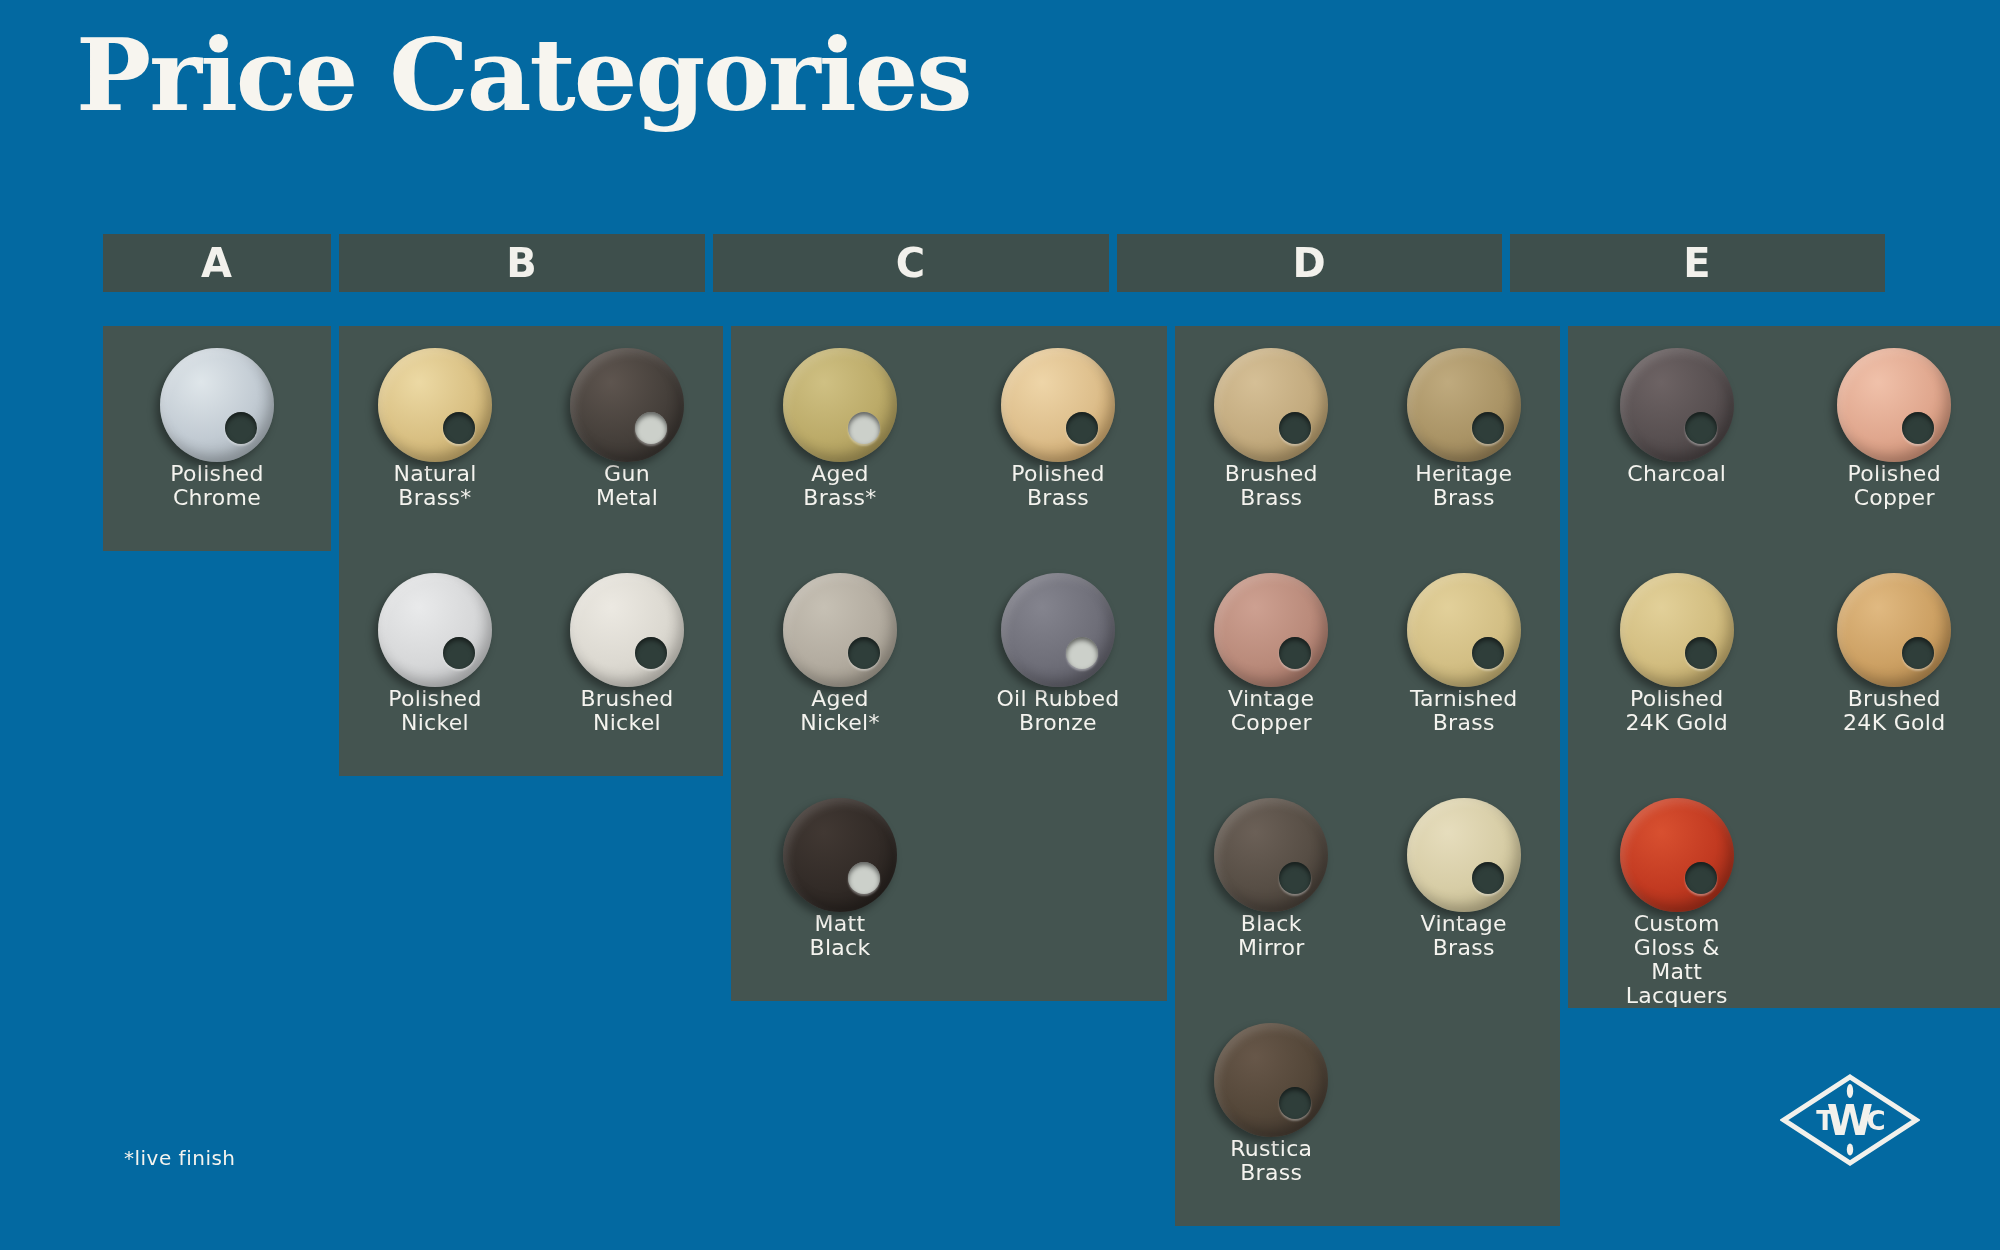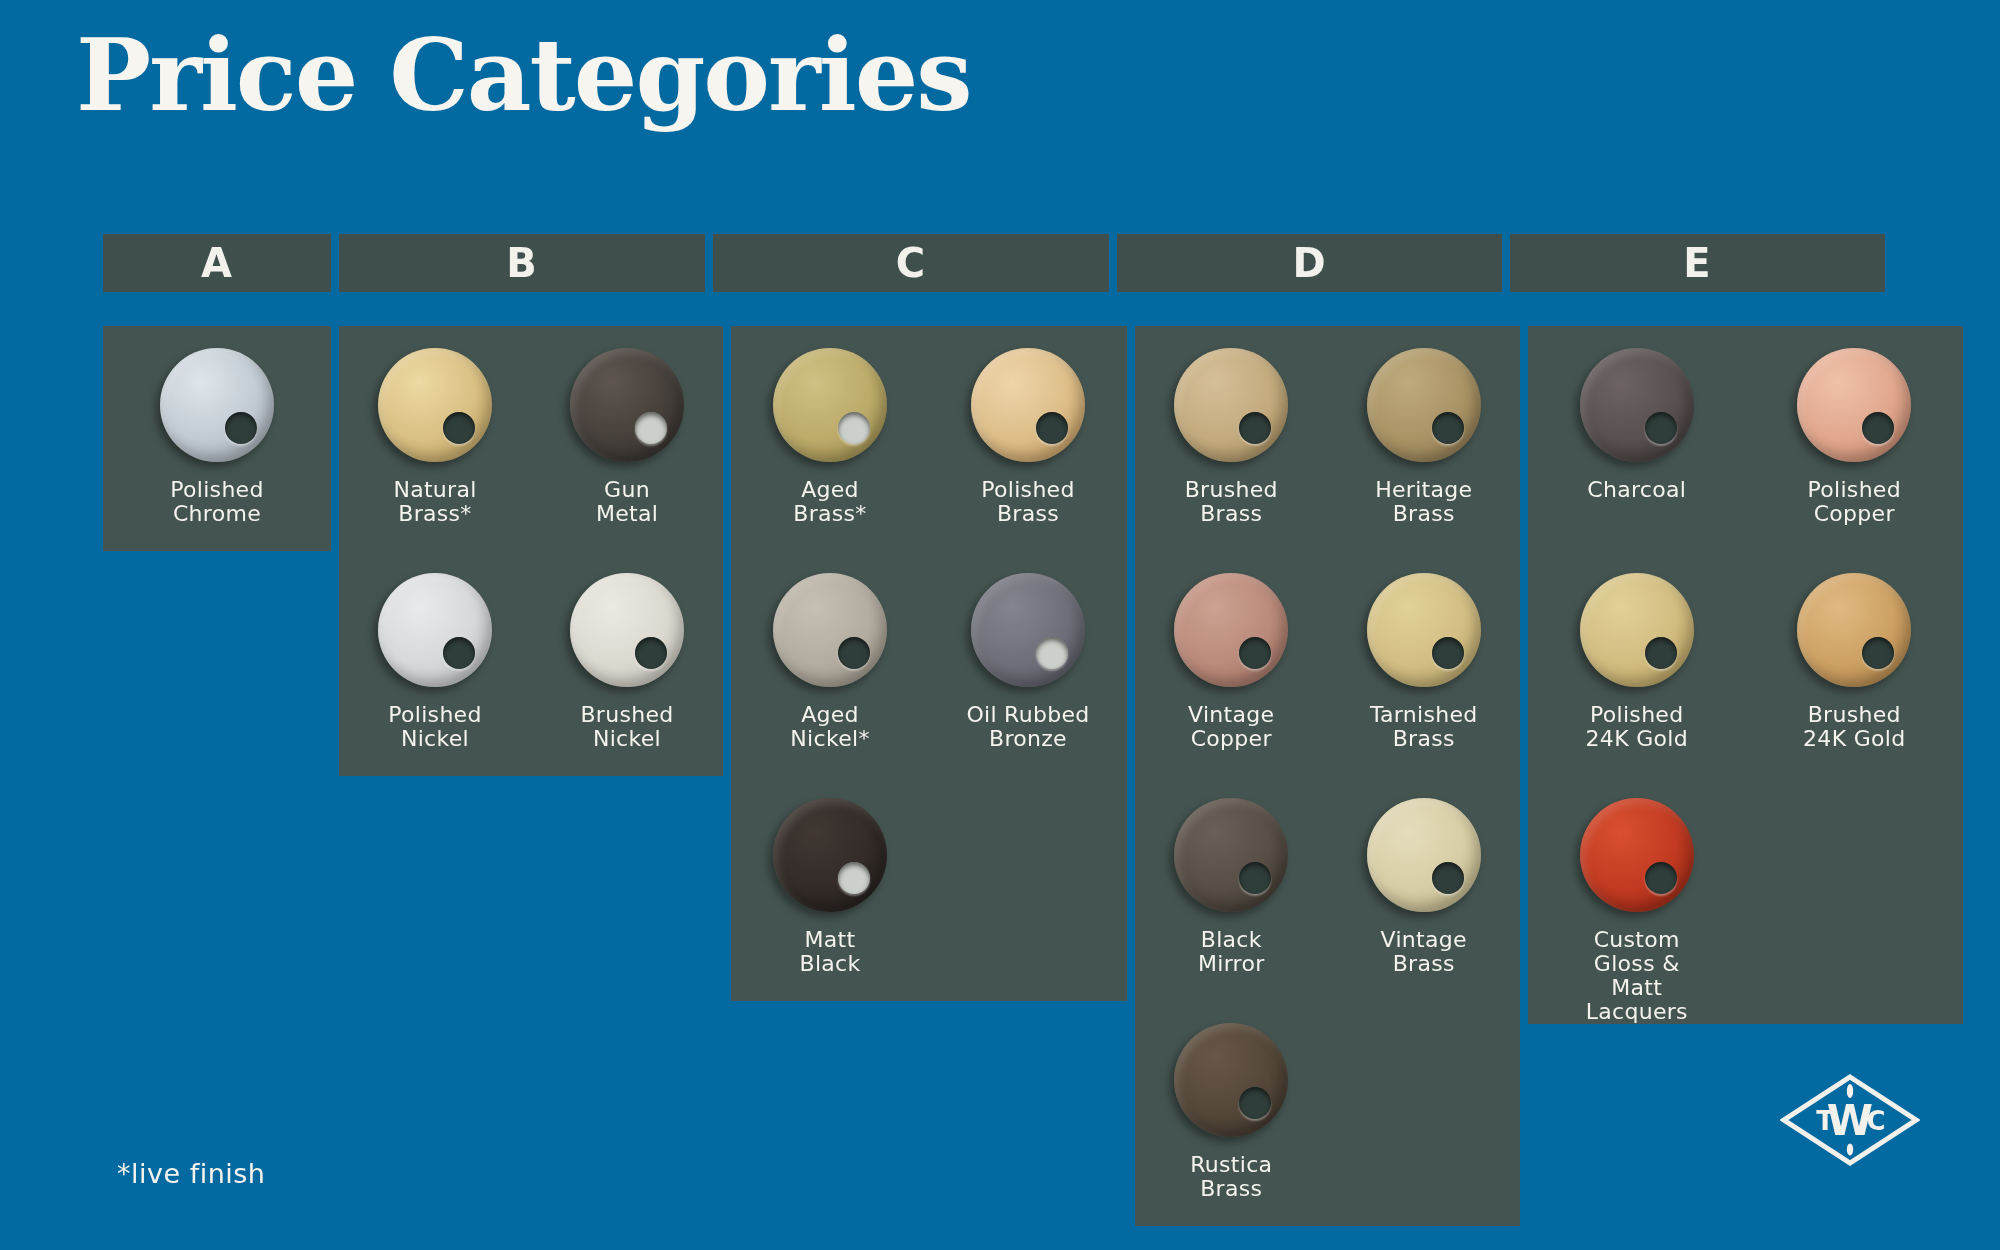--- a/index.html
+++ b/index.html
@@ -40,25 +40,25 @@
                inset -5px -7px 12px rgba(0,0,0,.22),
                inset 4px 5px 10px rgba(255,255,255,.16);
   }
   .hole{
     position:absolute;left:65px;top:64px;width:32px;height:32px;border-radius:50%;
     box-shadow:inset 0 3px 5px rgba(0,0,0,.55),0 2px 2px rgba(255,255,255,.35);
   }
   .hole.dark{background:#2f3e3a;}
   .hole.light{background:#ccd0ca;}
   .lab{
-    margin-top:16px;font-size:22px;line-height:24px;letter-spacing:.3px;
+    font-size:22px;line-height:24px;letter-spacing:.3px;
     text-align:center;white-space:pre-line;color:#f4f3ee;
   }
   .footnote{
-    position:absolute;left:117px;top:1146px;font-size:27px;letter-spacing:.5px;color:#f4f3ee;margin-top:12px;
+    position:absolute;left:124px;top:1146px;font-size:20px;letter-spacing:.5px;color:#f4f3ee;
   }
   .logo{position:absolute;left:1780px;top:1073px;width:140px;height:94px;}
 </style>
 </head>
 <body>
 
 <div class="stage">
 
   <div class="title">Price Categories</div>
 
@@ -103,21 +103,21 @@
 Nickel</div>
         </div>
         <div class="cell">
           <div class="disc" style="--hi: #ece9e2; --base: #dcd9d1; --lo: #bdbab2;">
             <div class="hole dark"></div>
           </div>
           <div class="lab">Brushed
 Nickel</div>
         </div>
       </div>
-      <div class="panel" style="width: 396px;">
+      <div class="panel" style="width: 436px;">
         <div class="cell">
           <div class="disc" style="--hi: #cfc083; --base: #bcab69; --lo: #978649;">
             <div class="hole light"></div>
           </div>
           <div class="lab">Aged
 Brass*</div>
         </div>
         <div class="cell">
           <div class="disc" style="--hi: #eed5a8; --base: #ddbe8b; --lo: #b98f51;">
             <div class="hole dark"></div>

